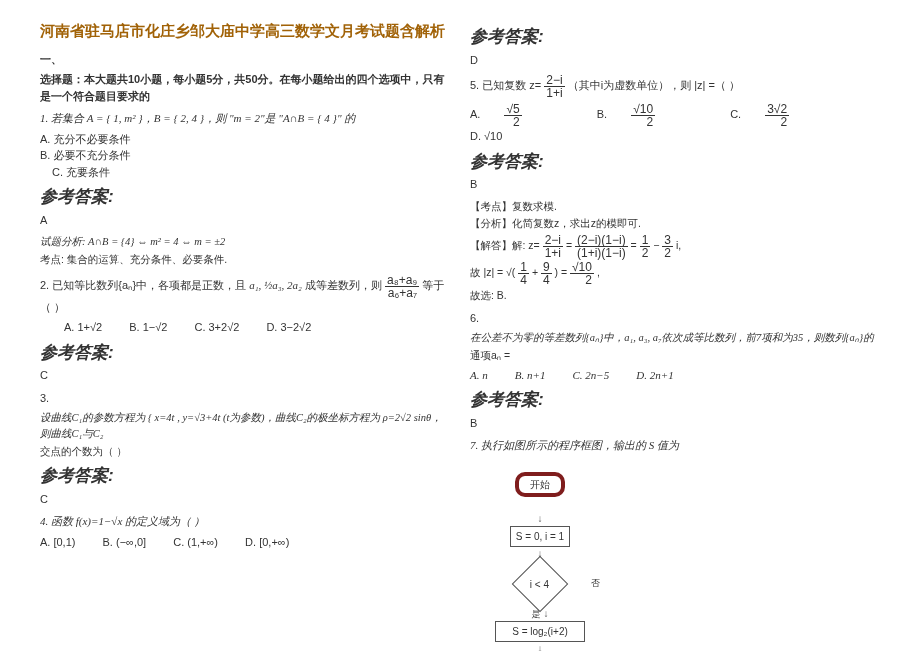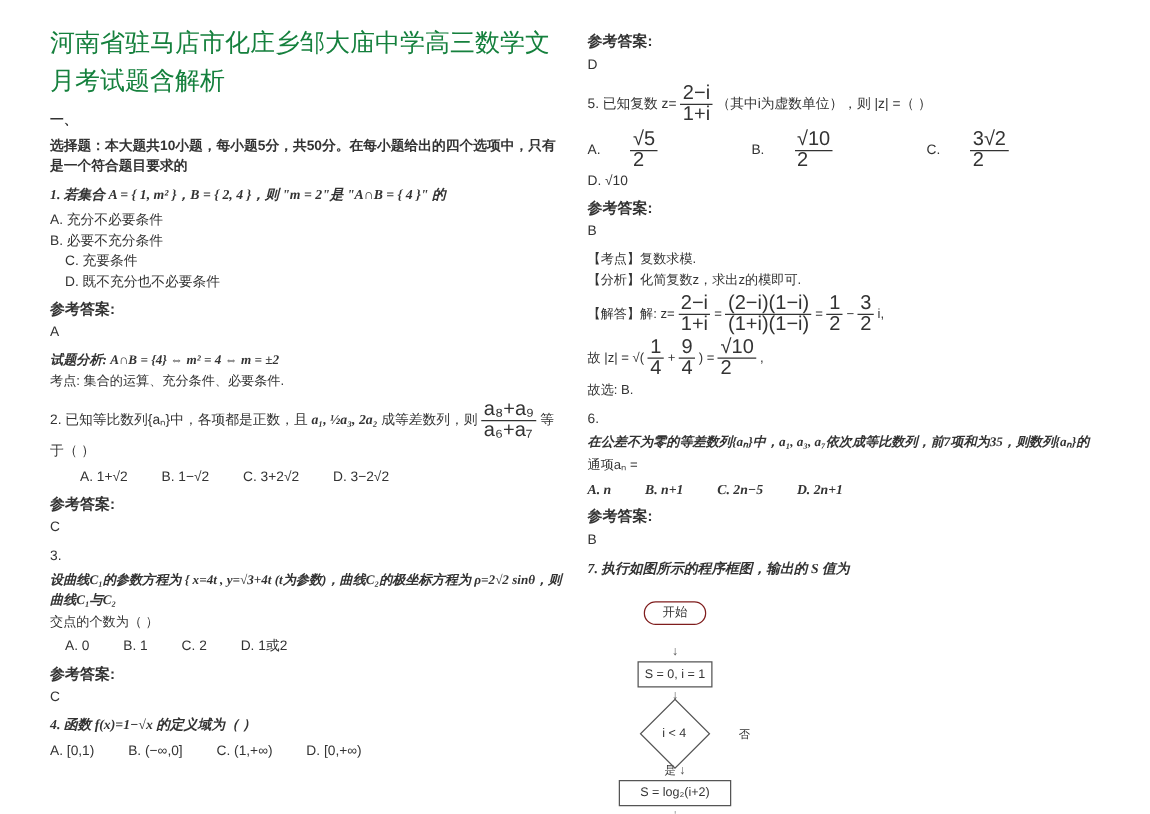--- a/index.html
+++ b/index.html
@@ -12,71 +12,71 @@
       height: 651px;
       display: flex;
       padding: 20px 30px;
       line-height: 1.5;
     }
     .col {
       width: 50%;
       padding: 0 10px;
     }
     .title {
-      font-size: 20px;
-      font-weight: normal;
-      color: #15803d;
+      font-size: 15px;
+      font-weight: bold;
+      color: #a16207;
       margin-bottom: 8px;
     }
     .section-head {
       font-weight: bold;
       font-size: 11px;
       margin: 4px 0 4px 0;
     }
     .q {
       margin: 6px 0 4px 0;
       font-size: 11px;
     }
     .opts {
       margin: 3px 0;
       font-size: 11px;
     }
     .opts span { margin-right: 24px; display: inline-block; }
     .ans-label {
       font-weight: bold;
-      font-size: 12px;
+      font-size: 17px;
       margin: 4px 0 2px 0;
+      font-style: italic;
     }
     .ans {
       font-size: 11px;
       margin: 2px 0 6px 0;
     }
     .formula {
       font-style: italic;
       font-family: "Times New Roman", serif;
-      font-weight: bold;
     }
     .note {
       font-size: 10.5px;
       margin: 2px 0;
     }
     .flowchart {
       margin: 4px 0;
       width: 140px;
     }
     .fbox {
       border: 1px solid #555;
       text-align: center;
       font-size: 10px;
       padding: 2px 4px;
       margin: 3px auto;
       background: #fff;
     }
     .fround {
-      border: 1px solid #7f1d1d;
+      border: 4px solid #7f1d1d;
       border-radius: 10px;
       text-align: center;
       font-size: 10px;
       padding: 1px 6px;
       margin: 18px auto;
       width: 50px;
     }
     .fdiamond {
       width: 40px;
       height: 40px;
@@ -107,42 +107,41 @@
       justify-content: center;
       position: relative;
     }
     .fside {
       position: absolute;
       font-size: 9px;
     }
     .frac {
       display: inline-block;
       vertical-align: middle;
-      text-align: left;
-      font-size: 16px;
+      text-align: right;
+      font-size: 12px;
       line-height: 1;
     }
     .frac .fn { display: block; border-bottom: 1px solid #333; padding: 0 2px; }
     .frac .fd { display: block; padding: 0 2px; }
   </style>
 </head>
 <body>
 
 <div class="col">
   <div class="title">河南省驻马店市化庄乡邹大庙中学高三数学文月考试题含解析</div>
 
   <div class="section-head">一、</div>
   <div class="section-head">选择题：本大题共10小题，每小题5分，共50分。在每小题给出的四个选项中，只有是一个符合题目要求的</div>
 
   <div class="q"><span class="formula">1. 若集合 A = { 1, m² }，B = { 2, 4 }，则 "m = 2"是 "A∩B = { 4 }" 的</span></div>
   <div class="opts">
     <div>A. 充分不必要条件</div>
     <div>B. 必要不充分条件</div>
     <div style="margin-left:12px">C. 充要条件</div>
-    <div style="margin-left:12px">D. 既不充分也不必要条件</div>
   </div>
   <div class="ans-label">参考答案:</div>
   <div class="ans">A</div>
   <div class="note formula">试题分析: A∩B = {4} ⇔ m² = 4 ⇔ m = ±2</div>
   <div class="note">考点: 集合的运算、充分条件、必要条件.</div>
 
   <div class="q">
     <span>2. 已知等比数列{aₙ}中，各项都是正数，且 </span>
     <span class="formula">a₁, ½a₃, 2a₂</span>
     <span> 成等差数列，则 </span>
@@ -154,26 +153,20 @@
     <span>B. 1−√2</span>
     <span>C. 3+2√2</span>
     <span>D. 3−2√2</span>
   </div>
   <div class="ans-label">参考答案:</div>
   <div class="ans">C</div>
 
   <div class="q">3.</div>
   <div class="note formula">设曲线C₁的参数方程为 { x=4t , y=√3+4t (t为参数)，曲线C₂的极坐标方程为 ρ=2√2 sinθ，则曲线C₁与C₂</div>
   <div class="note">交点的个数为（  ）</div>
-  <div class="opts" style="margin-left:12px;">
-    <span>A. 0</span>
-    <span>B. 1</span>
-    <span>C. 2</span>
-    <span>D. 1或2</span>
-  </div>
   <div class="ans-label">参考答案:</div>
   <div class="ans">C</div>
 
   <div class="q formula">4. 函数 f(x)=1−√x 的定义域为（    ）</div>
   <div class="opts">
     <span>A. [0,1)</span>
     <span>B. (−∞,0]</span>
     <span>C. (1,+∞)</span>
     <span>D. [0,+∞)</span>
   </div>

